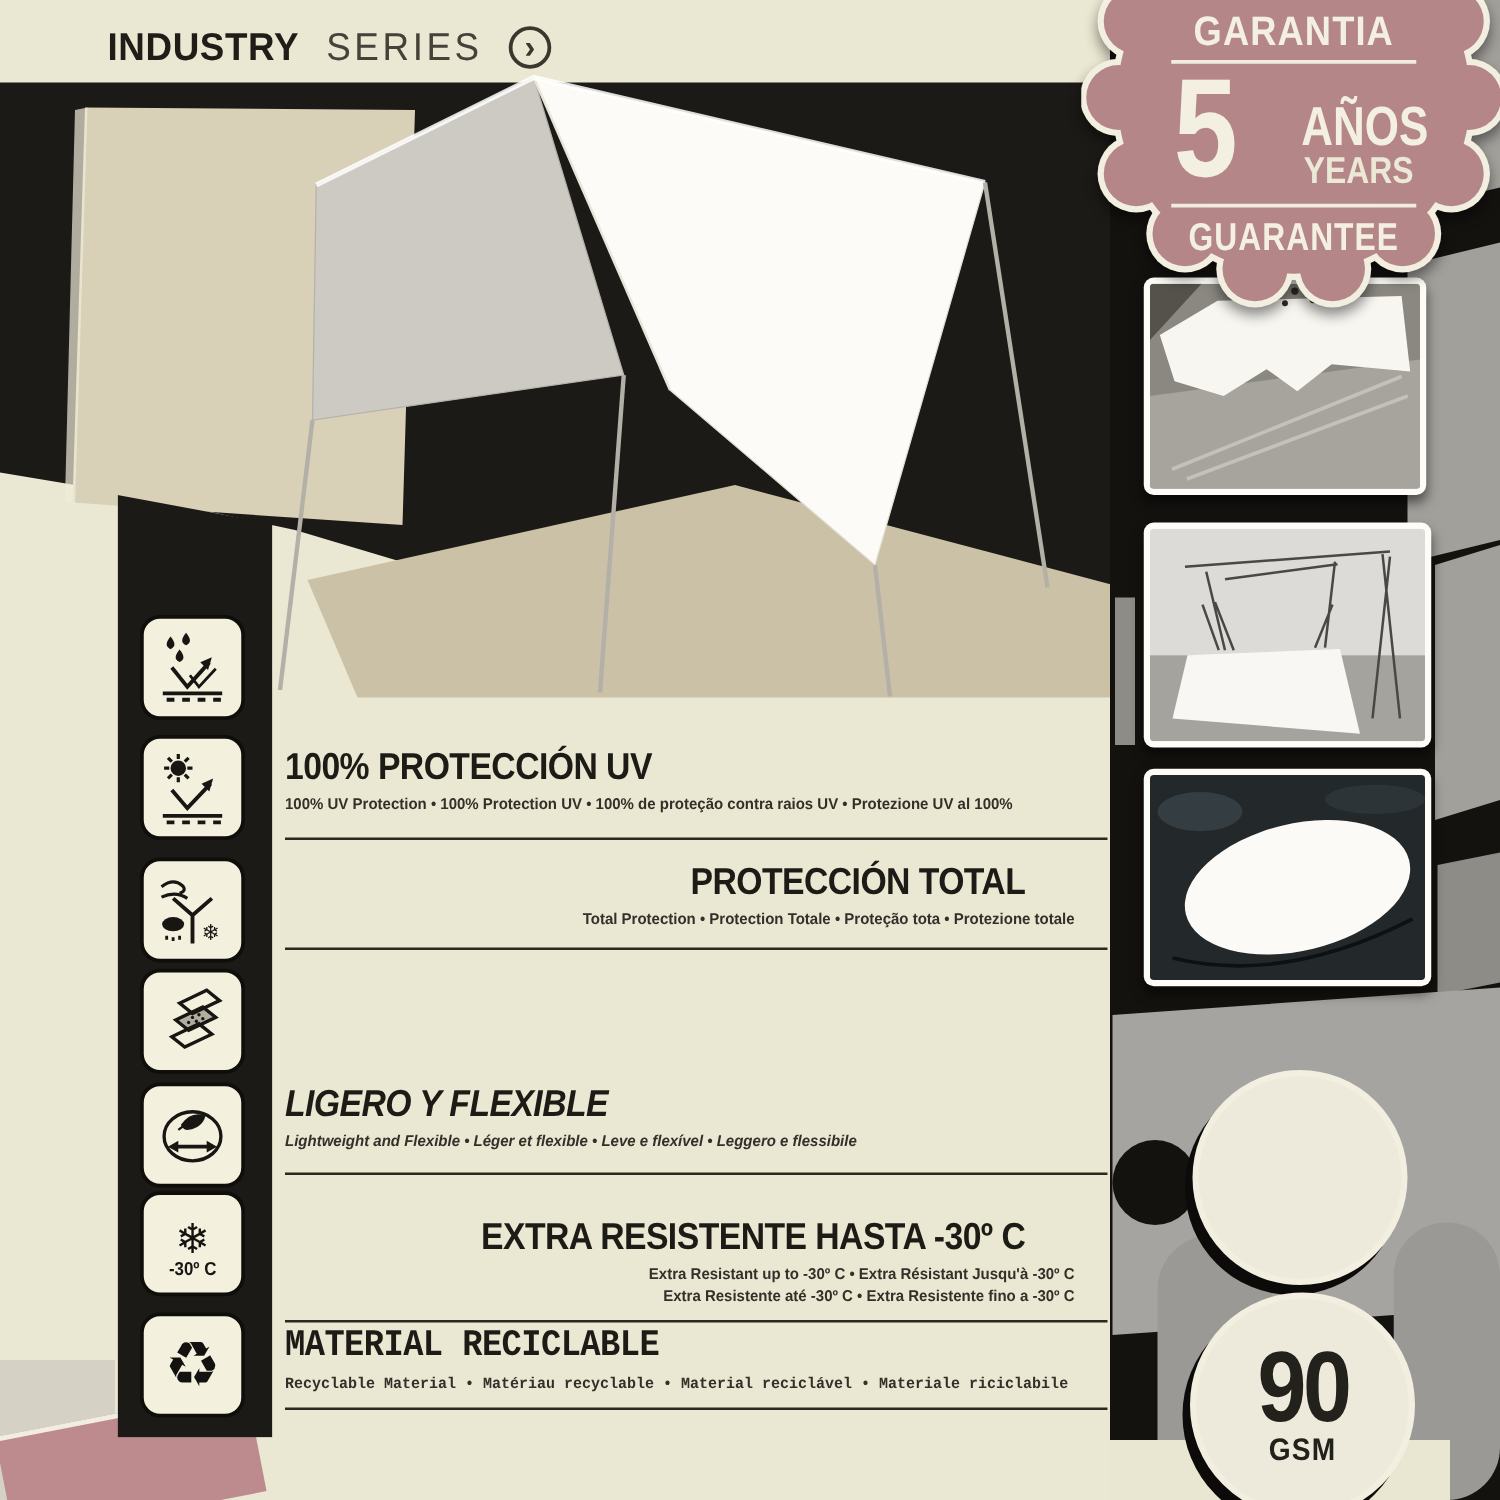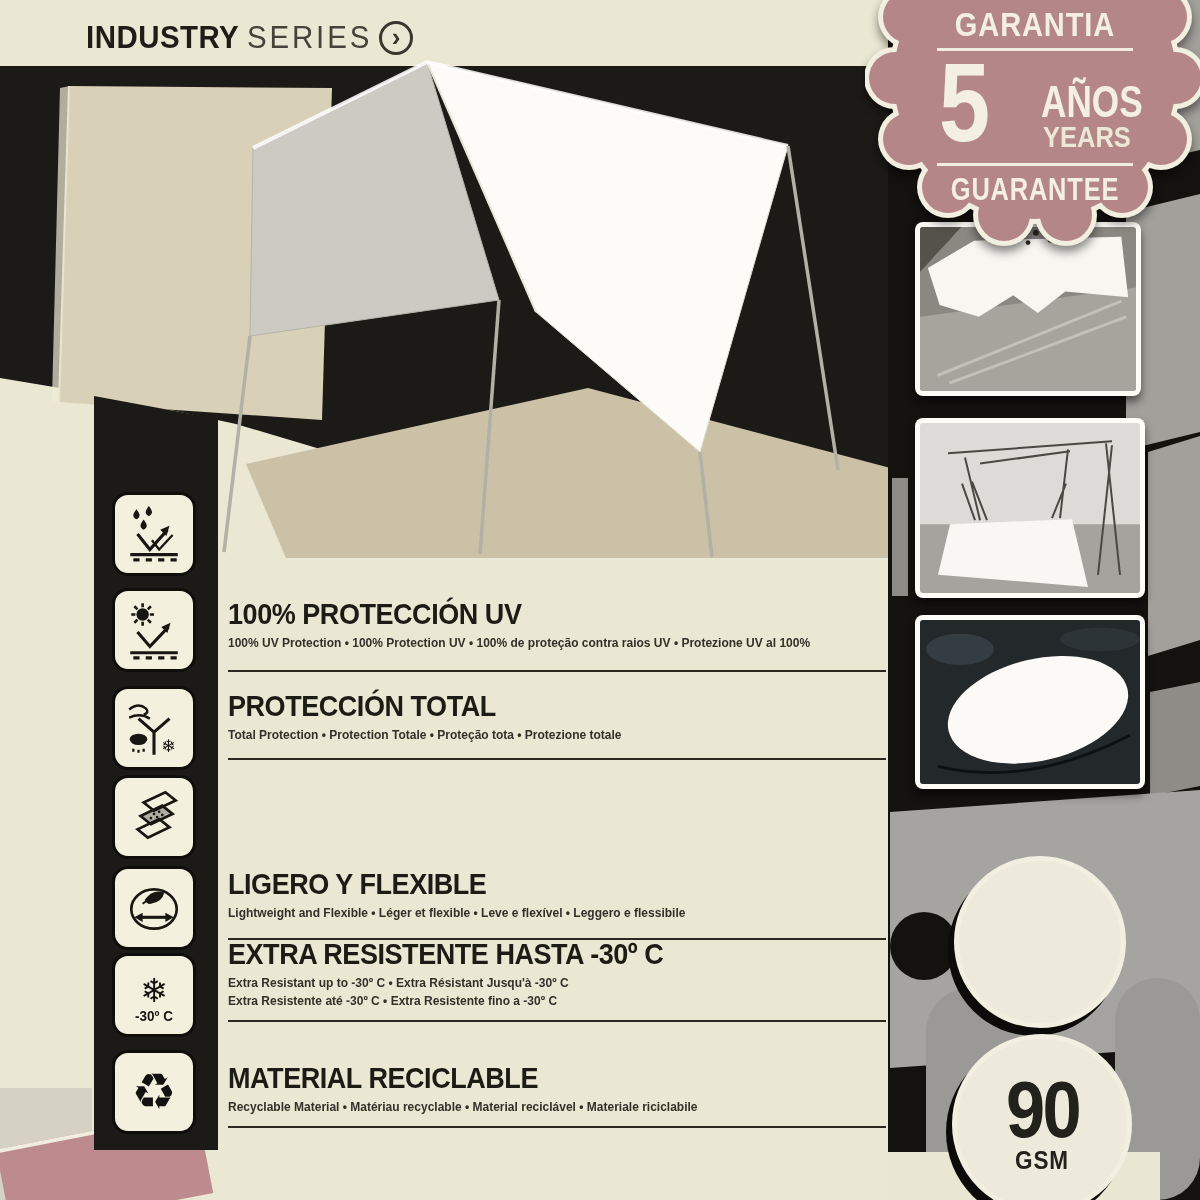--- a/index.html
+++ b/index.html
@@ -4,21 +4,21 @@
 <style>
   html,body{margin:0;padding:0;background:#777;}
   .page{
     position:relative;width:1200px;height:1200px;overflow:hidden;
     background:#eae7d2;font-family:"Liberation Sans",sans-serif;color:#1c1a16;
   }
   .abs{position:absolute;}
   svg{display:block;}
 
   
-  .header{left:86px;top:16px;height:44px;display:flex;align-items:center;z-index:40;}
+  .header{left:86px;top:16px;height:44px;display:flex;align-items:center;gap:14px;z-index:40;}
   .industry{font-size:31px;font-weight:800;letter-spacing:.5px;color:#201d18;transform:scaleX(.95);transform-origin:left;}
   .series{font-size:31px;font-weight:400;letter-spacing:3px;color:#45423a;transform:scaleX(.95);transform-origin:left;}
   .chev-circle{width:34px;height:34px;border:3px solid #3a372f;border-radius:50%;
     display:flex;align-items:center;justify-content:center;font-size:26px;font-weight:700;color:#3a372f;line-height:1;padding-bottom:3px;box-sizing:border-box;}
 
   
   .logo{left:98px;top:160px;width:194px;height:196px;z-index:40;}
 
   
   .badge{left:865px;top:-92px;width:340px;height:340px;z-index:60;}
@@ -169,34 +169,34 @@
     <div class="label">-30º C</div>
   </div>
   <div class="tile" style="top:1050px;">
     <div class="glyph">♻</div>
   </div>
 
   <div class="feature" style="top:592px;height:80px;">
     <div class="f-title">100% PROTECCIÓN UV</div>
     <div class="f-sub">100% UV Protection • 100% Protection UV • 100% de proteção contra raios UV • Protezione UV al 100%</div>
   </div>
-  <div class="feature" style="top:684px;height:76px;">
+  <div class="feature" style="top:684px;height:76px;text-align:right;">
     <div class="f-title">PROTECCIÓN TOTAL</div>
     <div class="f-sub">Total Protection • Protection Totale • Proteção tota • Protezione totale</div>
   </div>
-  <div class="feature" style="top:862px;height:78px;">
+  <div class="feature" style="top:862px;height:78px;font-style:italic;">
     <div class="f-title">LIGERO Y FLEXIBLE</div>
     <div class="f-sub">Lightweight and Flexible • Léger et flexible • Leve e flexível • Leggero e flessibile</div>
   </div>
-  <div class="feature" style="top:932px;height:90px;">
+  <div class="feature" style="top:968px;height:90px;text-align:right;">
     <div class="f-title">EXTRA RESISTENTE HASTA -30º C</div>
     <div class="f-sub">Extra Resistant up to -30º C • Extra Résistant Jusqu'à -30º C</div>
     <div class="f-sub" style="margin-top:2px;">Extra Resistente até -30º C • Extra Resistente fino a -30º C</div>
   </div>
-  <div class="feature" style="top:1056px;height:72px;">
+  <div class="feature" style="top:1056px;height:72px;font-family:Liberation Mono, monospace;">
     <div class="f-title">MATERIAL RECICLABLE</div>
     <div class="f-sub">Recyclable Material • Matériau recyclable • Material reciclável • Materiale riciclabile</div>
   </div>
 
   <div class="abs right-col">
     <svg width="312" height="1200">
       <g fill="#a2a09b">
         <polygon points="250,0 312,0 312,30 250,22"></polygon>
         <polygon points="252,38 312,24 312,150 252,164"></polygon>
         <polygon points="238,212 312,194 312,432 238,450"></polygon>

